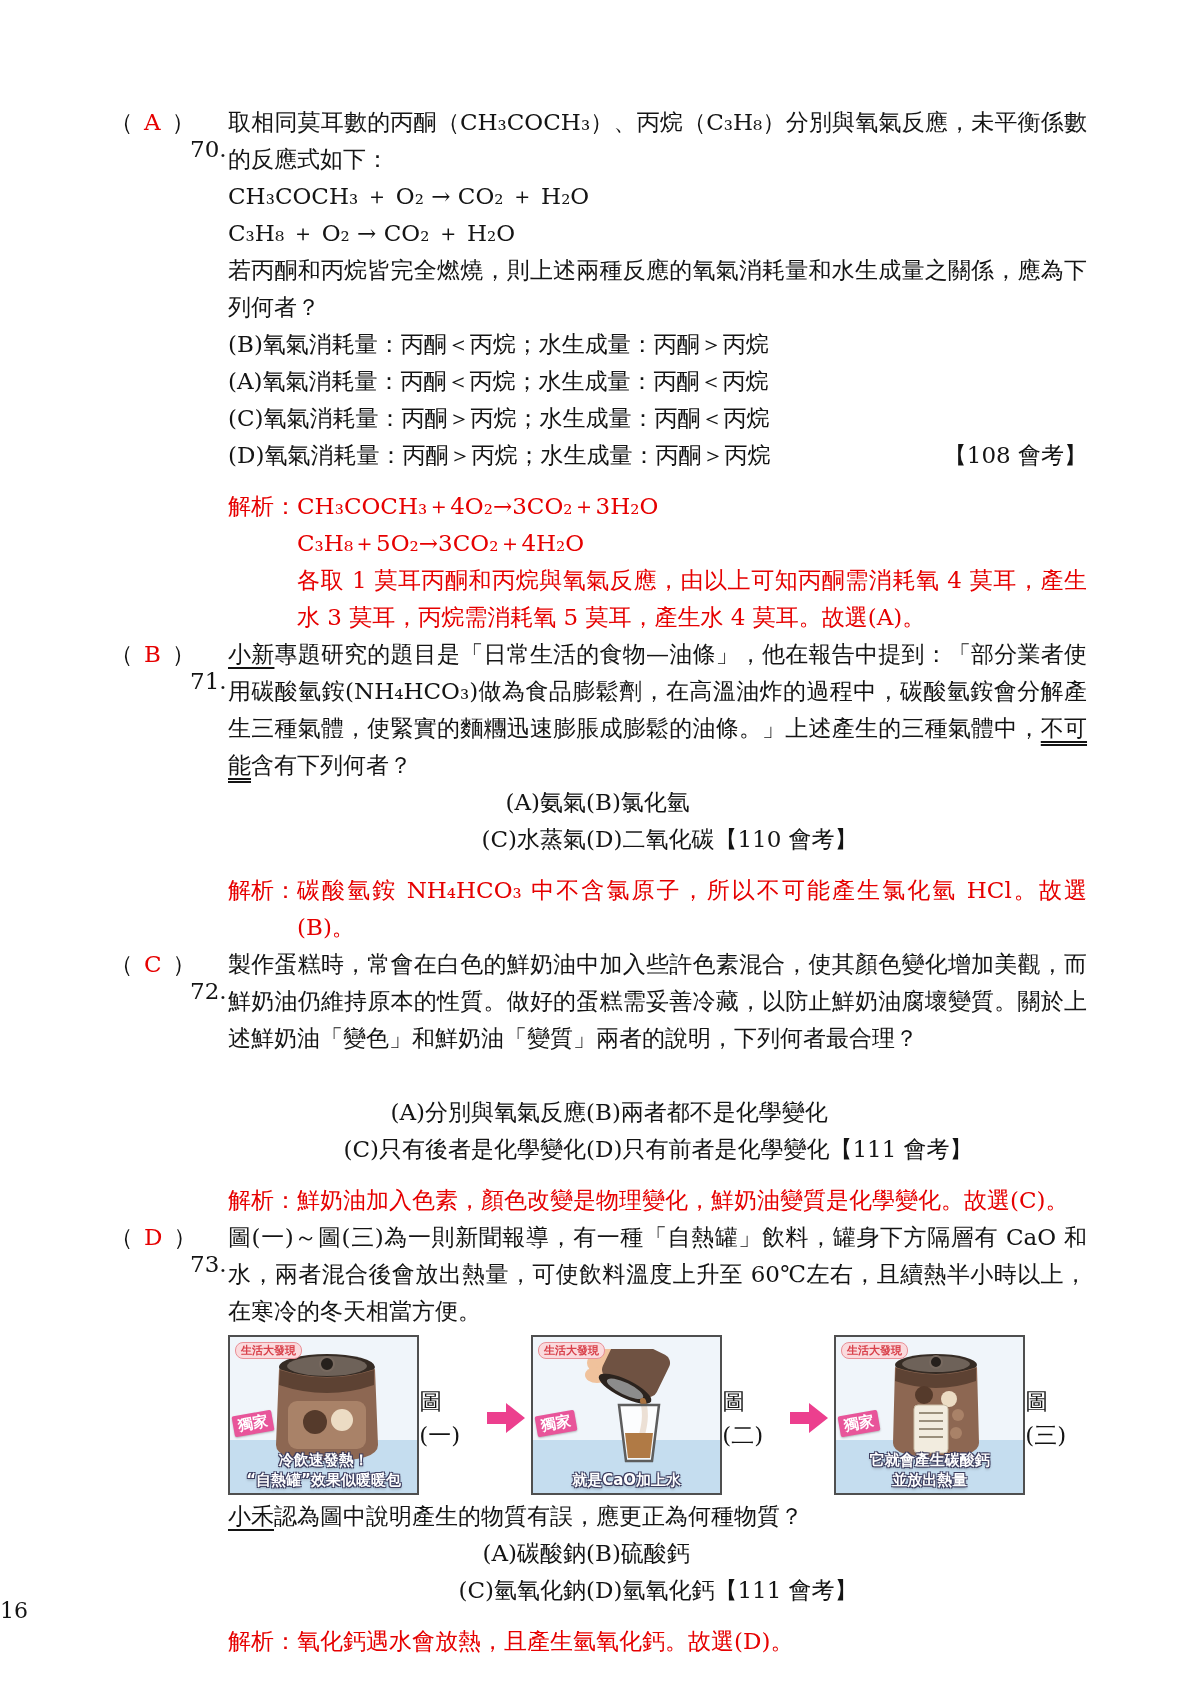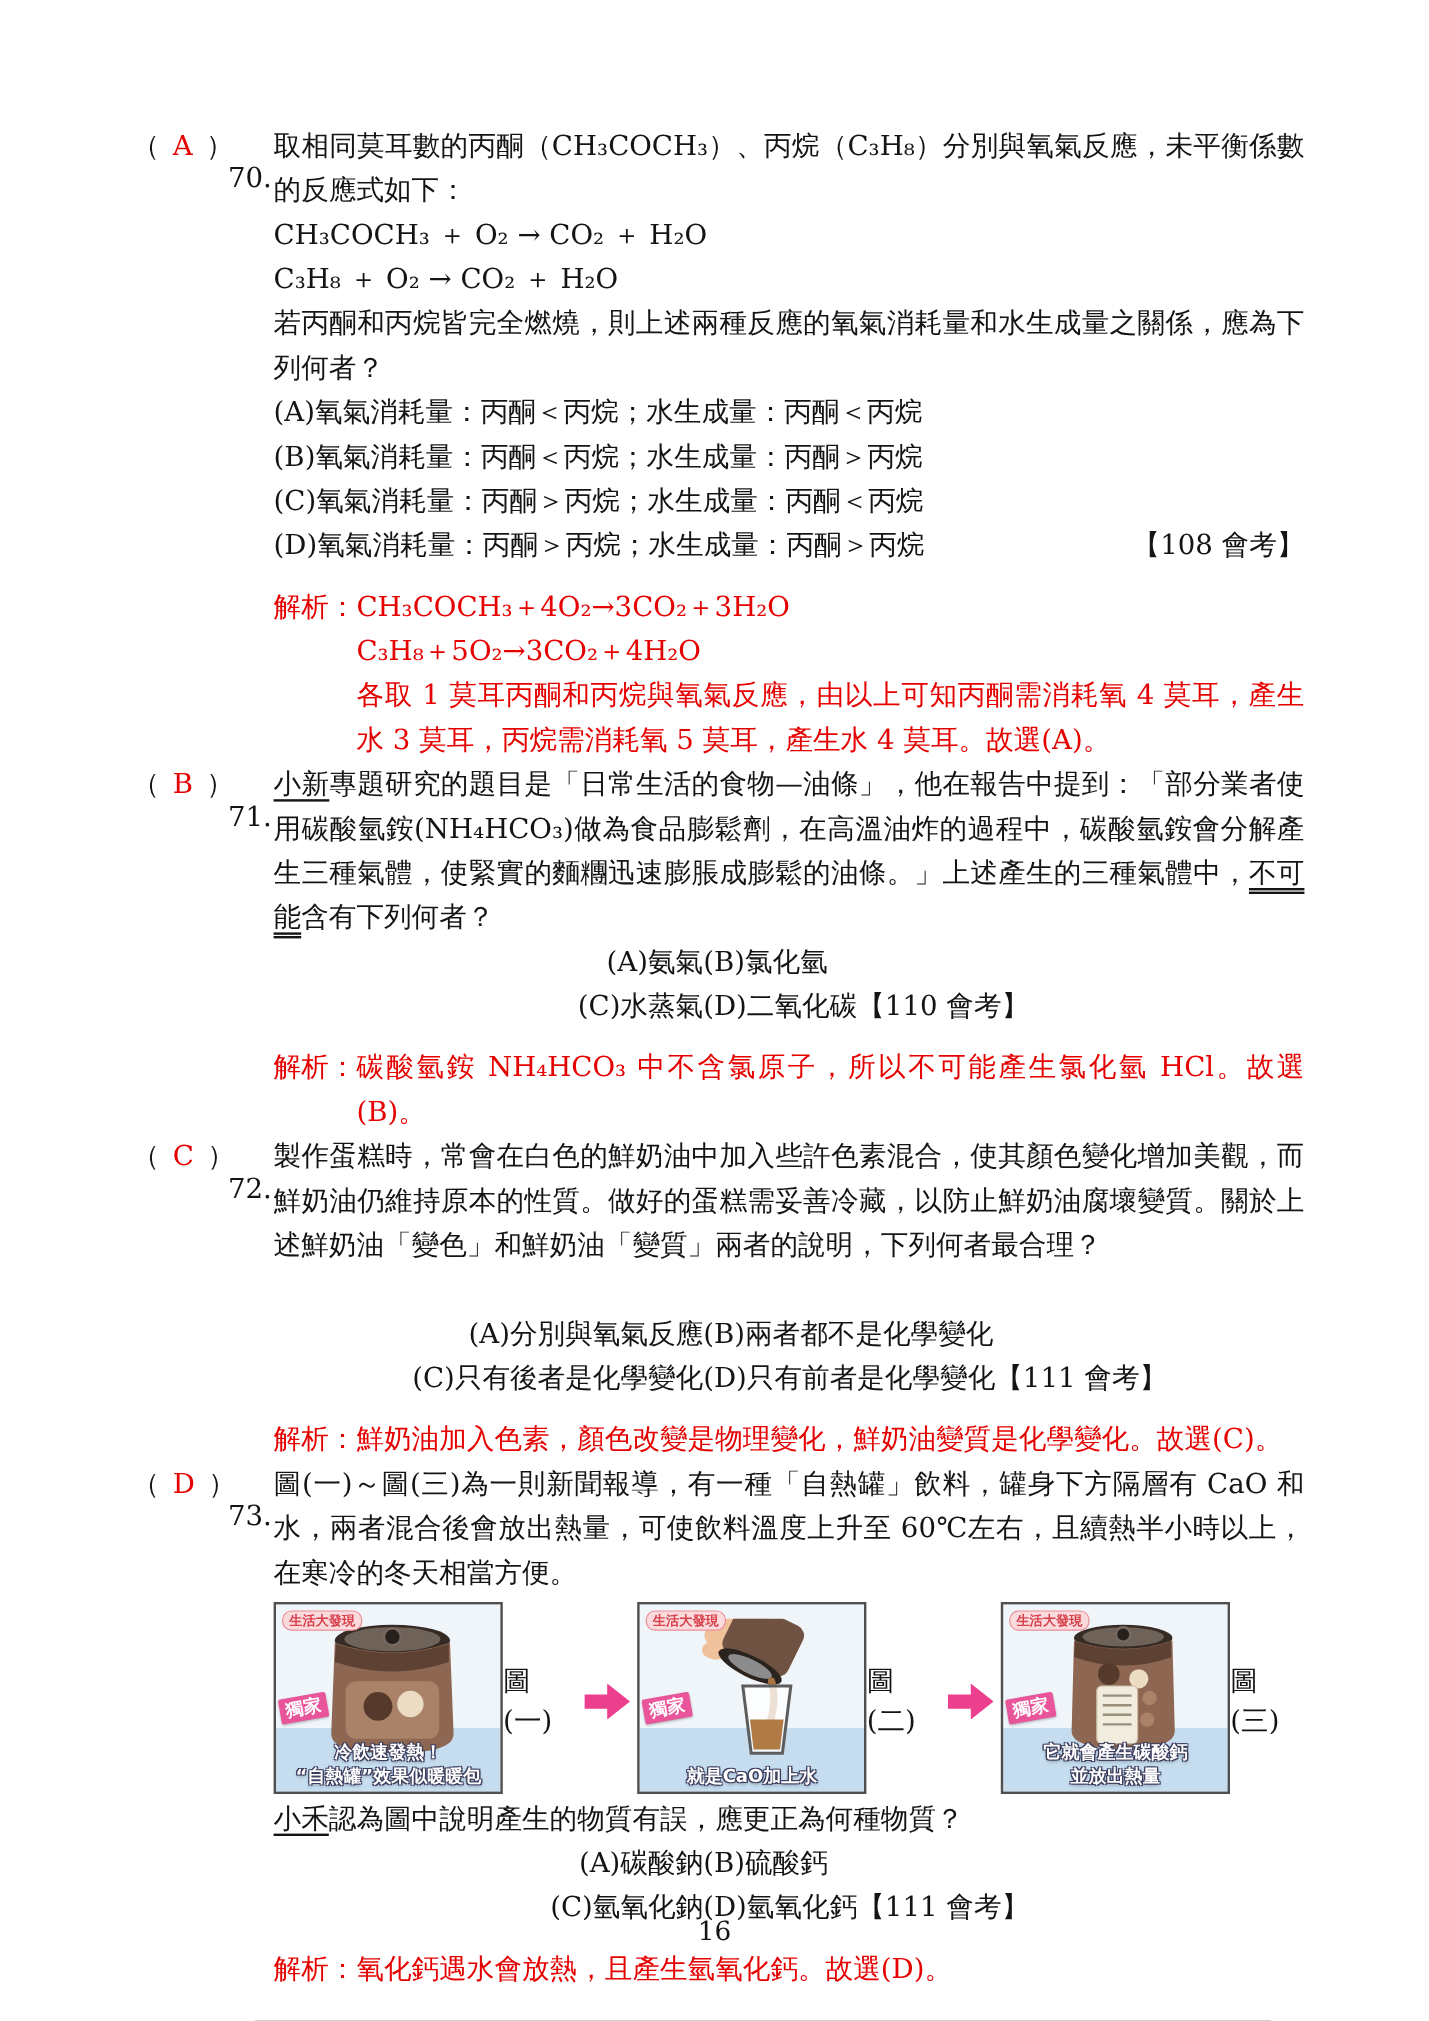--- a/index.html
+++ b/index.html
@@ -58,38 +58,38 @@
     font-family:"DejaVu Sans","Liberation Sans",sans-serif;
     font-size:15px; line-height:20px; font-weight:bold; color:#ffffff;
     text-shadow:-1px -1px 0 #3c3c5e, 1px -1px 0 #3c3c5e, -1px 1px 0 #3c3c5e,
                  1px 1px 0 #3c3c5e, 0 2px 3px rgba(0,0,0,.35);
   }
   .cap-line { display:block; }
   .cap-line:empty { display:none; }
   .fig-arrow { margin:68px 6px 0 6px; flex:none; }
   .fig-label { margin-top:5px; font-size:23px; line-height:34px; }
 
-  .page-num { position:absolute; left:0; right:0; top:1592px; text-align:center; font-size:22px; }
+  .page-num { position:absolute; left:0; right:0; top:1592px; text-align:left; font-size:22px; }
 </style>
 </head>
 <body>
 
 <div class="page">
   <div class="content">
 
     <div class="question">
       <div class="ans"><span>（</span><span class="ans-letter">A</span><span>）</span></div>
       <div class="qnum">70.</div>
       <div class="qbody">
         <div class="para">取相同莫耳數的丙酮（CH₃COCH₃）、丙烷（C₃H₈）分別與氧氣反應，未平衡係數的反應式如下：</div>
         <div class="eq">CH₃COCH₃ ＋ O₂ → CO₂ ＋ H₂O</div>
         <div class="eq">C₃H₈ ＋ O₂ → CO₂ ＋ H₂O</div>
         <div class="para">若丙酮和丙烷皆完全燃燒，則上述兩種反應的氧氣消耗量和水生成量之關係，應為下列何者？</div>
+        <div class="opt-line">(B)氧氣消耗量：丙酮＜丙烷；水生成量：丙酮＞丙烷</div>
         <div class="opt-line">(A)氧氣消耗量：丙酮＜丙烷；水生成量：丙酮＜丙烷</div>
-        <div class="opt-line">(B)氧氣消耗量：丙酮＜丙烷；水生成量：丙酮＞丙烷</div>
         <div class="opt-line">(C)氧氣消耗量：丙酮＞丙烷；水生成量：丙酮＜丙烷</div>
         <div class="opt-line flexrow">
           <span>(D)氧氣消耗量：丙酮＞丙烷；水生成量：丙酮＞丙烷</span>
           <span class="tag">【108 會考】</span>
         </div>
         <div class="explain">
           <span class="exp-label">解析：</span>
           <div class="exp-body">
             <div>CH₃COCH₃＋4O₂→3CO₂＋3H₂O</div>
             <div>C₃H₈＋5O₂→3CO₂＋4H₂O</div>

